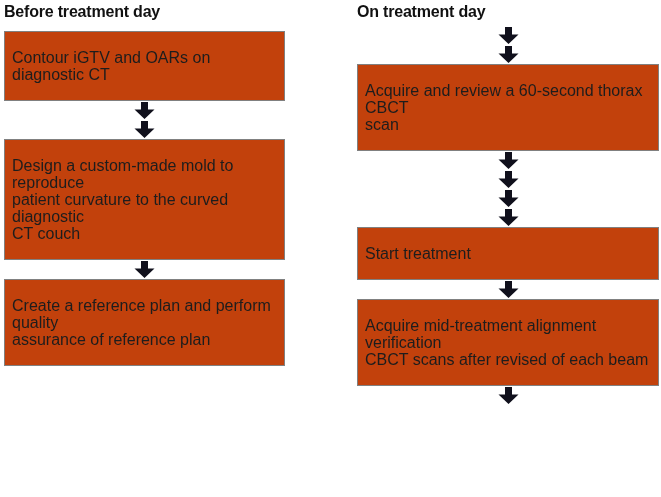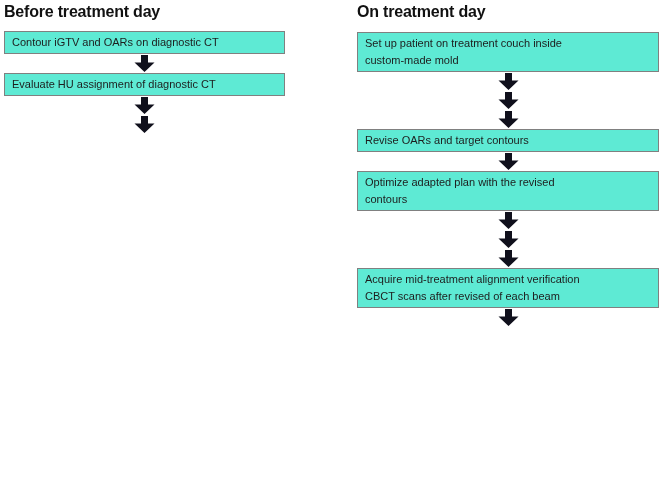--- a/index.html
+++ b/index.html
@@ -24,28 +24,28 @@
   .column-left  { left: 4px;   width: 281px; }
   .column-right { left: 357px; width: 302px; }
   .col-title {
     font-size: 16px;
     line-height: 19px;
     font-weight: 700;
     color: #111111;
     letter-spacing: -0.2px;
   }
   .column-left  .col-title { margin-bottom: 10px; }
-  .column-right .col-title { margin-bottom: 11px; }
+  .column-right .col-title { margin-bottom: 5px; }
   .step-box {
     border: 1px solid #808080;
-    background: #5eead4;
+    background: #c2410c;
     color: #1d1d1d;
-    font-size: 11px;
+    font-size: 16px;
     line-height: 17px;
-    padding: 2px 7px;
+    padding: 17px 7px;
     white-space: pre-line;
   }
   .arrow-wrap {
     height: 19px;
     display: flex;
     align-items: center;
     justify-content: center;
   }
   .arrow-wrap svg { display: block; }
 </style>
@@ -55,71 +55,73 @@
 <div class="canvas">
   <section class="column column-left">
     <h2 class="col-title">Before treatment day</h2>
     <div class="steps">
         <div class="step-box">Contour iGTV and OARs on diagnostic CT</div>
         <div class="arrow-wrap">
           <svg width="21" height="17" viewBox="0 0 21 17" aria-hidden="true">
             <path d="M7 0 h7 v7.5 h6.5 L10.5 17 L0.5 7.5 H7 Z" fill="#10101c"></path>
           </svg>
         </div>
-        <div class="step-box">Evaluate HU assignment of diagnostic CT</div>
+        <div class="arrow-wrap">
+          <svg width="21" height="17" viewBox="0 0 21 17" aria-hidden="true">
+            <path d="M7 0 h7 v7.5 h6.5 L10.5 17 L0.5 7.5 H7 Z" fill="#10101c"></path>
+          </svg>
+        </div>
+        <div class="step-box">Design a custom-made mold to reproduce
+patient curvature to the curved diagnostic
+CT couch</div>
+        <div class="arrow-wrap">
+          <svg width="21" height="17" viewBox="0 0 21 17" aria-hidden="true">
+            <path d="M7 0 h7 v7.5 h6.5 L10.5 17 L0.5 7.5 H7 Z" fill="#10101c"></path>
+          </svg>
+        </div>
+        <div class="step-box">Create a reference plan and perform quality
+assurance of reference plan</div>
+      </div>
+  </section>
+  <section class="column column-right">
+    <h2 class="col-title">On treatment day</h2>
+    <div class="steps">
         <div class="arrow-wrap">
           <svg width="21" height="17" viewBox="0 0 21 17" aria-hidden="true">
             <path d="M7 0 h7 v7.5 h6.5 L10.5 17 L0.5 7.5 H7 Z" fill="#10101c"></path>
           </svg>
         </div>
         <div class="arrow-wrap">
           <svg width="21" height="17" viewBox="0 0 21 17" aria-hidden="true">
             <path d="M7 0 h7 v7.5 h6.5 L10.5 17 L0.5 7.5 H7 Z" fill="#10101c"></path>
           </svg>
         </div>
-      </div>
-  </section>
-  <section class="column column-right">
-    <h2 class="col-title">On treatment day</h2>
-    <div class="steps">
-        <div class="step-box">Set up patient on treatment couch inside
-custom-made mold</div>
+        <div class="step-box">Acquire and review a 60-second thorax CBCT
+scan</div>
         <div class="arrow-wrap">
           <svg width="21" height="17" viewBox="0 0 21 17" aria-hidden="true">
             <path d="M7 0 h7 v7.5 h6.5 L10.5 17 L0.5 7.5 H7 Z" fill="#10101c"></path>
           </svg>
         </div>
         <div class="arrow-wrap">
           <svg width="21" height="17" viewBox="0 0 21 17" aria-hidden="true">
             <path d="M7 0 h7 v7.5 h6.5 L10.5 17 L0.5 7.5 H7 Z" fill="#10101c"></path>
           </svg>
         </div>
         <div class="arrow-wrap">
           <svg width="21" height="17" viewBox="0 0 21 17" aria-hidden="true">
             <path d="M7 0 h7 v7.5 h6.5 L10.5 17 L0.5 7.5 H7 Z" fill="#10101c"></path>
           </svg>
         </div>
-        <div class="step-box">Revise OARs and target contours</div>
         <div class="arrow-wrap">
           <svg width="21" height="17" viewBox="0 0 21 17" aria-hidden="true">
             <path d="M7 0 h7 v7.5 h6.5 L10.5 17 L0.5 7.5 H7 Z" fill="#10101c"></path>
           </svg>
         </div>
-        <div class="step-box">Optimize adapted plan with the revised
-contours</div>
-        <div class="arrow-wrap">
-          <svg width="21" height="17" viewBox="0 0 21 17" aria-hidden="true">
-            <path d="M7 0 h7 v7.5 h6.5 L10.5 17 L0.5 7.5 H7 Z" fill="#10101c"></path>
-          </svg>
-        </div>
-        <div class="arrow-wrap">
-          <svg width="21" height="17" viewBox="0 0 21 17" aria-hidden="true">
-            <path d="M7 0 h7 v7.5 h6.5 L10.5 17 L0.5 7.5 H7 Z" fill="#10101c"></path>
-          </svg>
-        </div>
+        <div class="step-box">Start treatment</div>
         <div class="arrow-wrap">
           <svg width="21" height="17" viewBox="0 0 21 17" aria-hidden="true">
             <path d="M7 0 h7 v7.5 h6.5 L10.5 17 L0.5 7.5 H7 Z" fill="#10101c"></path>
           </svg>
         </div>
         <div class="step-box">Acquire mid-treatment alignment verification
 CBCT scans after revised of each beam</div>
         <div class="arrow-wrap">
           <svg width="21" height="17" viewBox="0 0 21 17" aria-hidden="true">
             <path d="M7 0 h7 v7.5 h6.5 L10.5 17 L0.5 7.5 H7 Z" fill="#10101c"></path>

